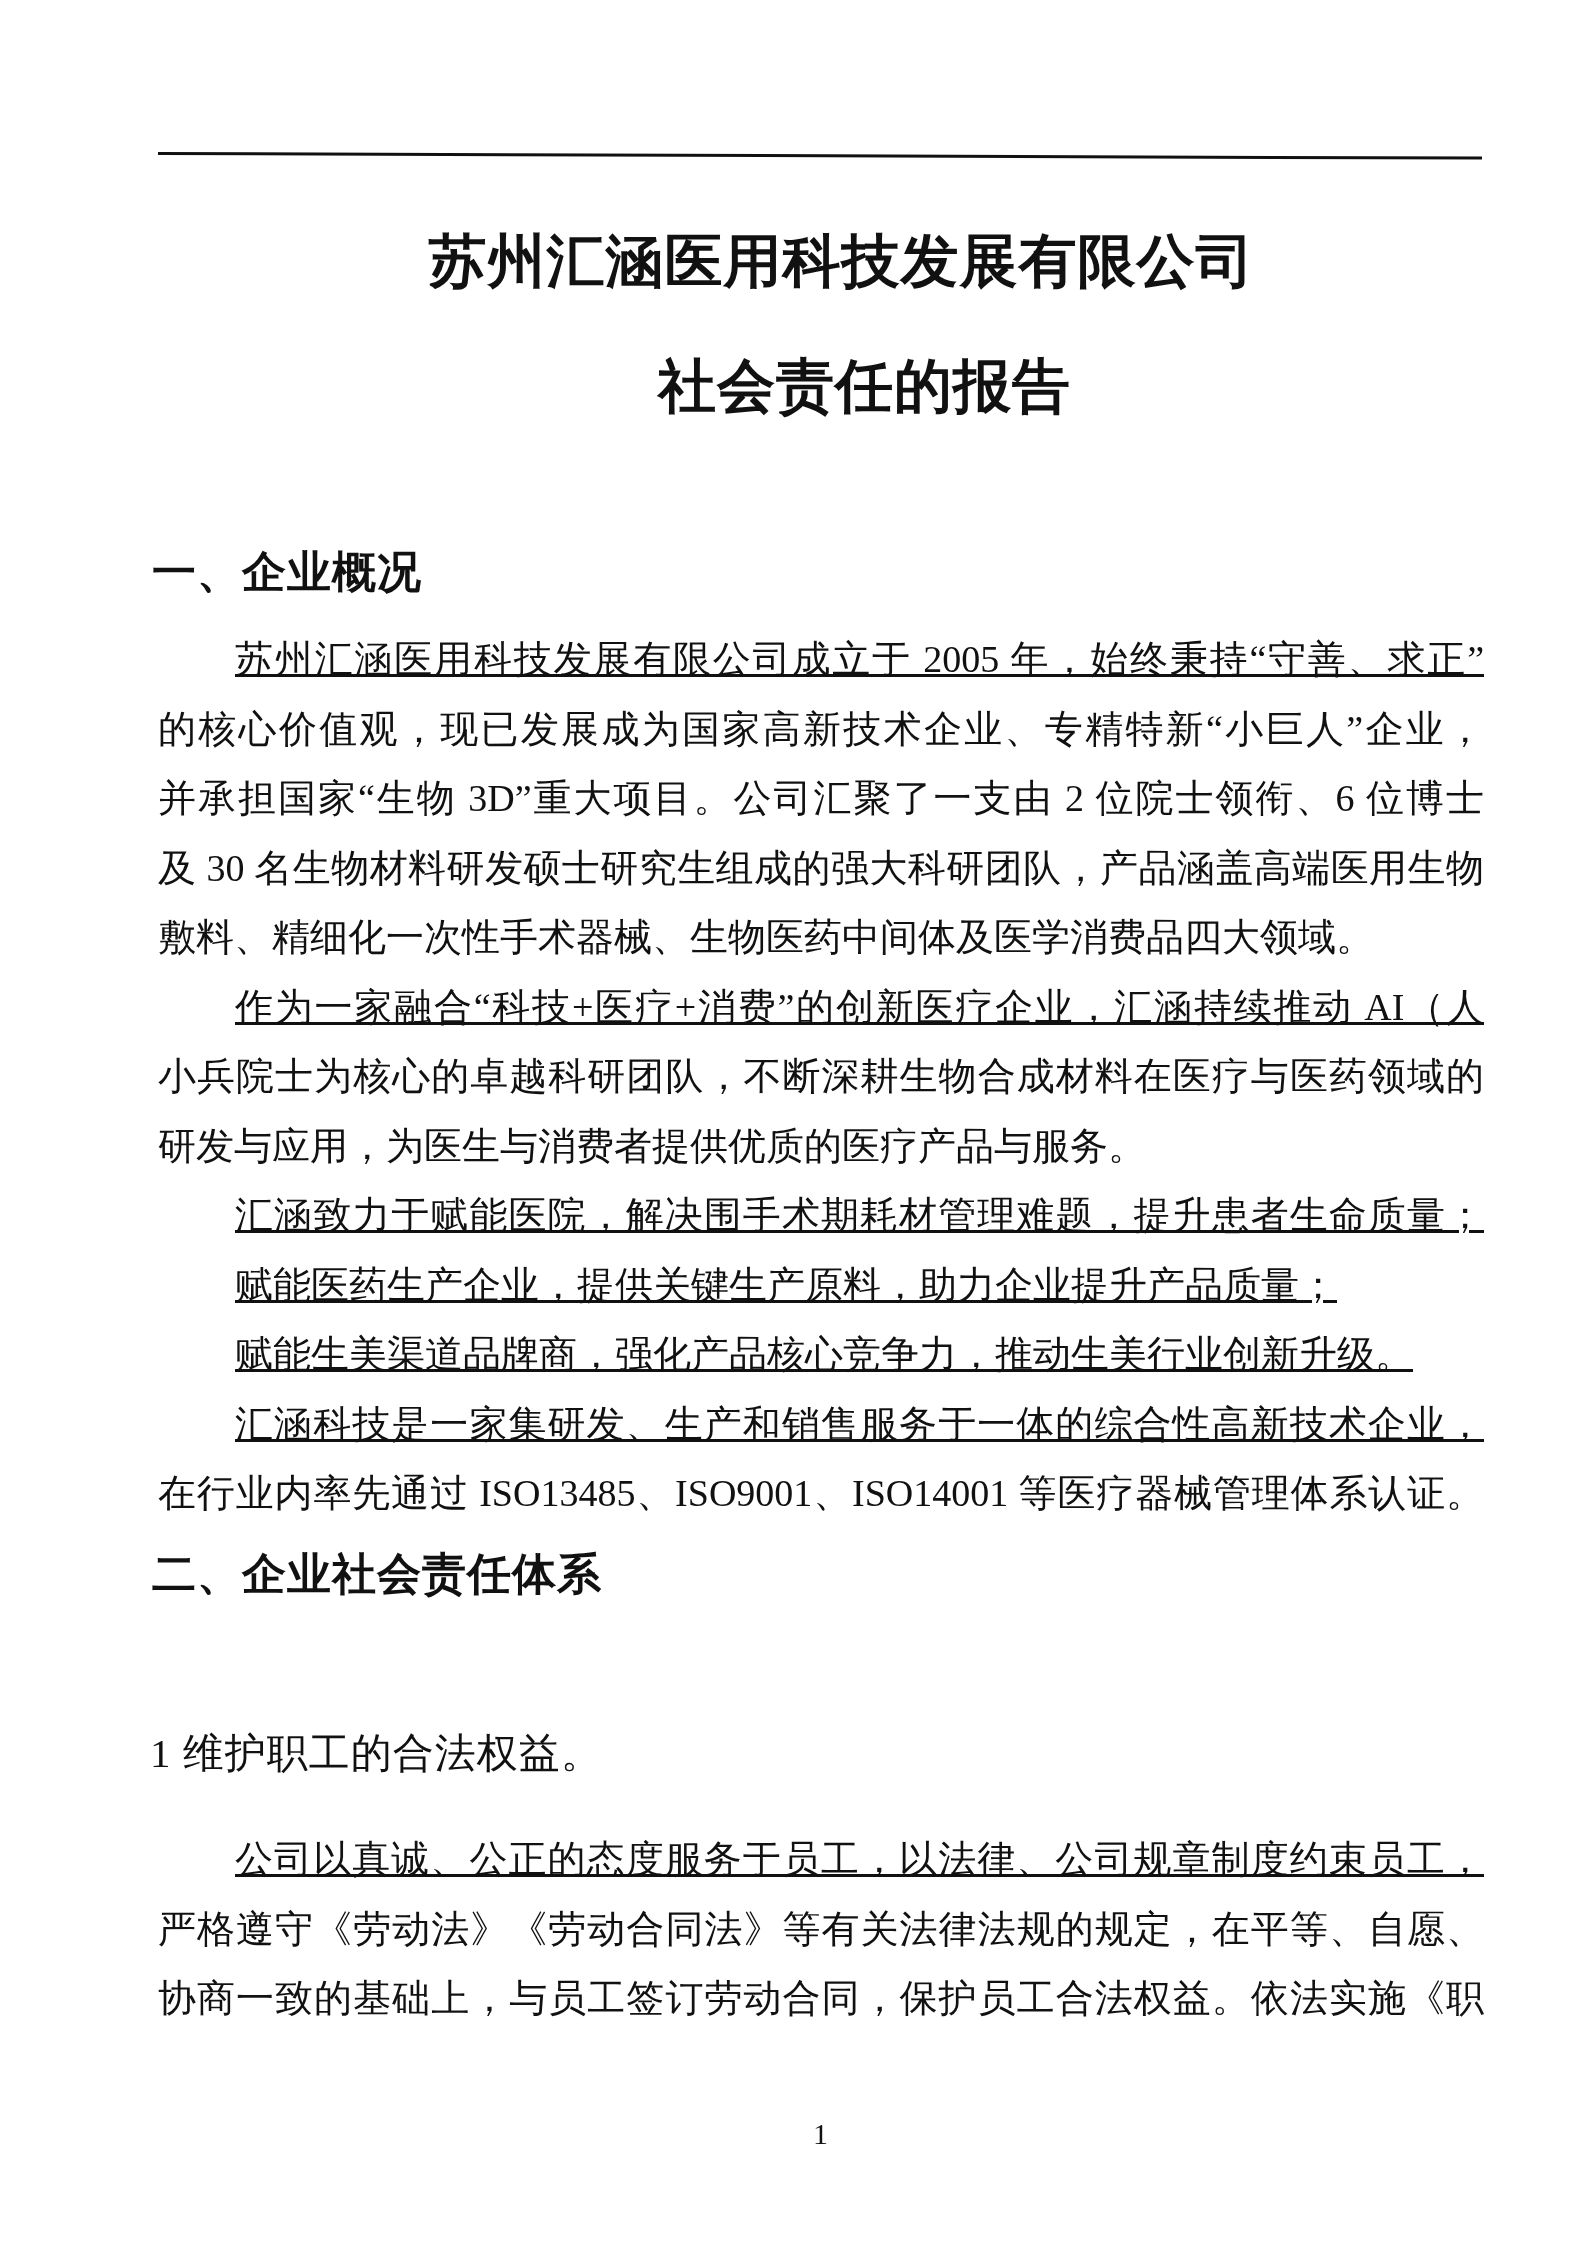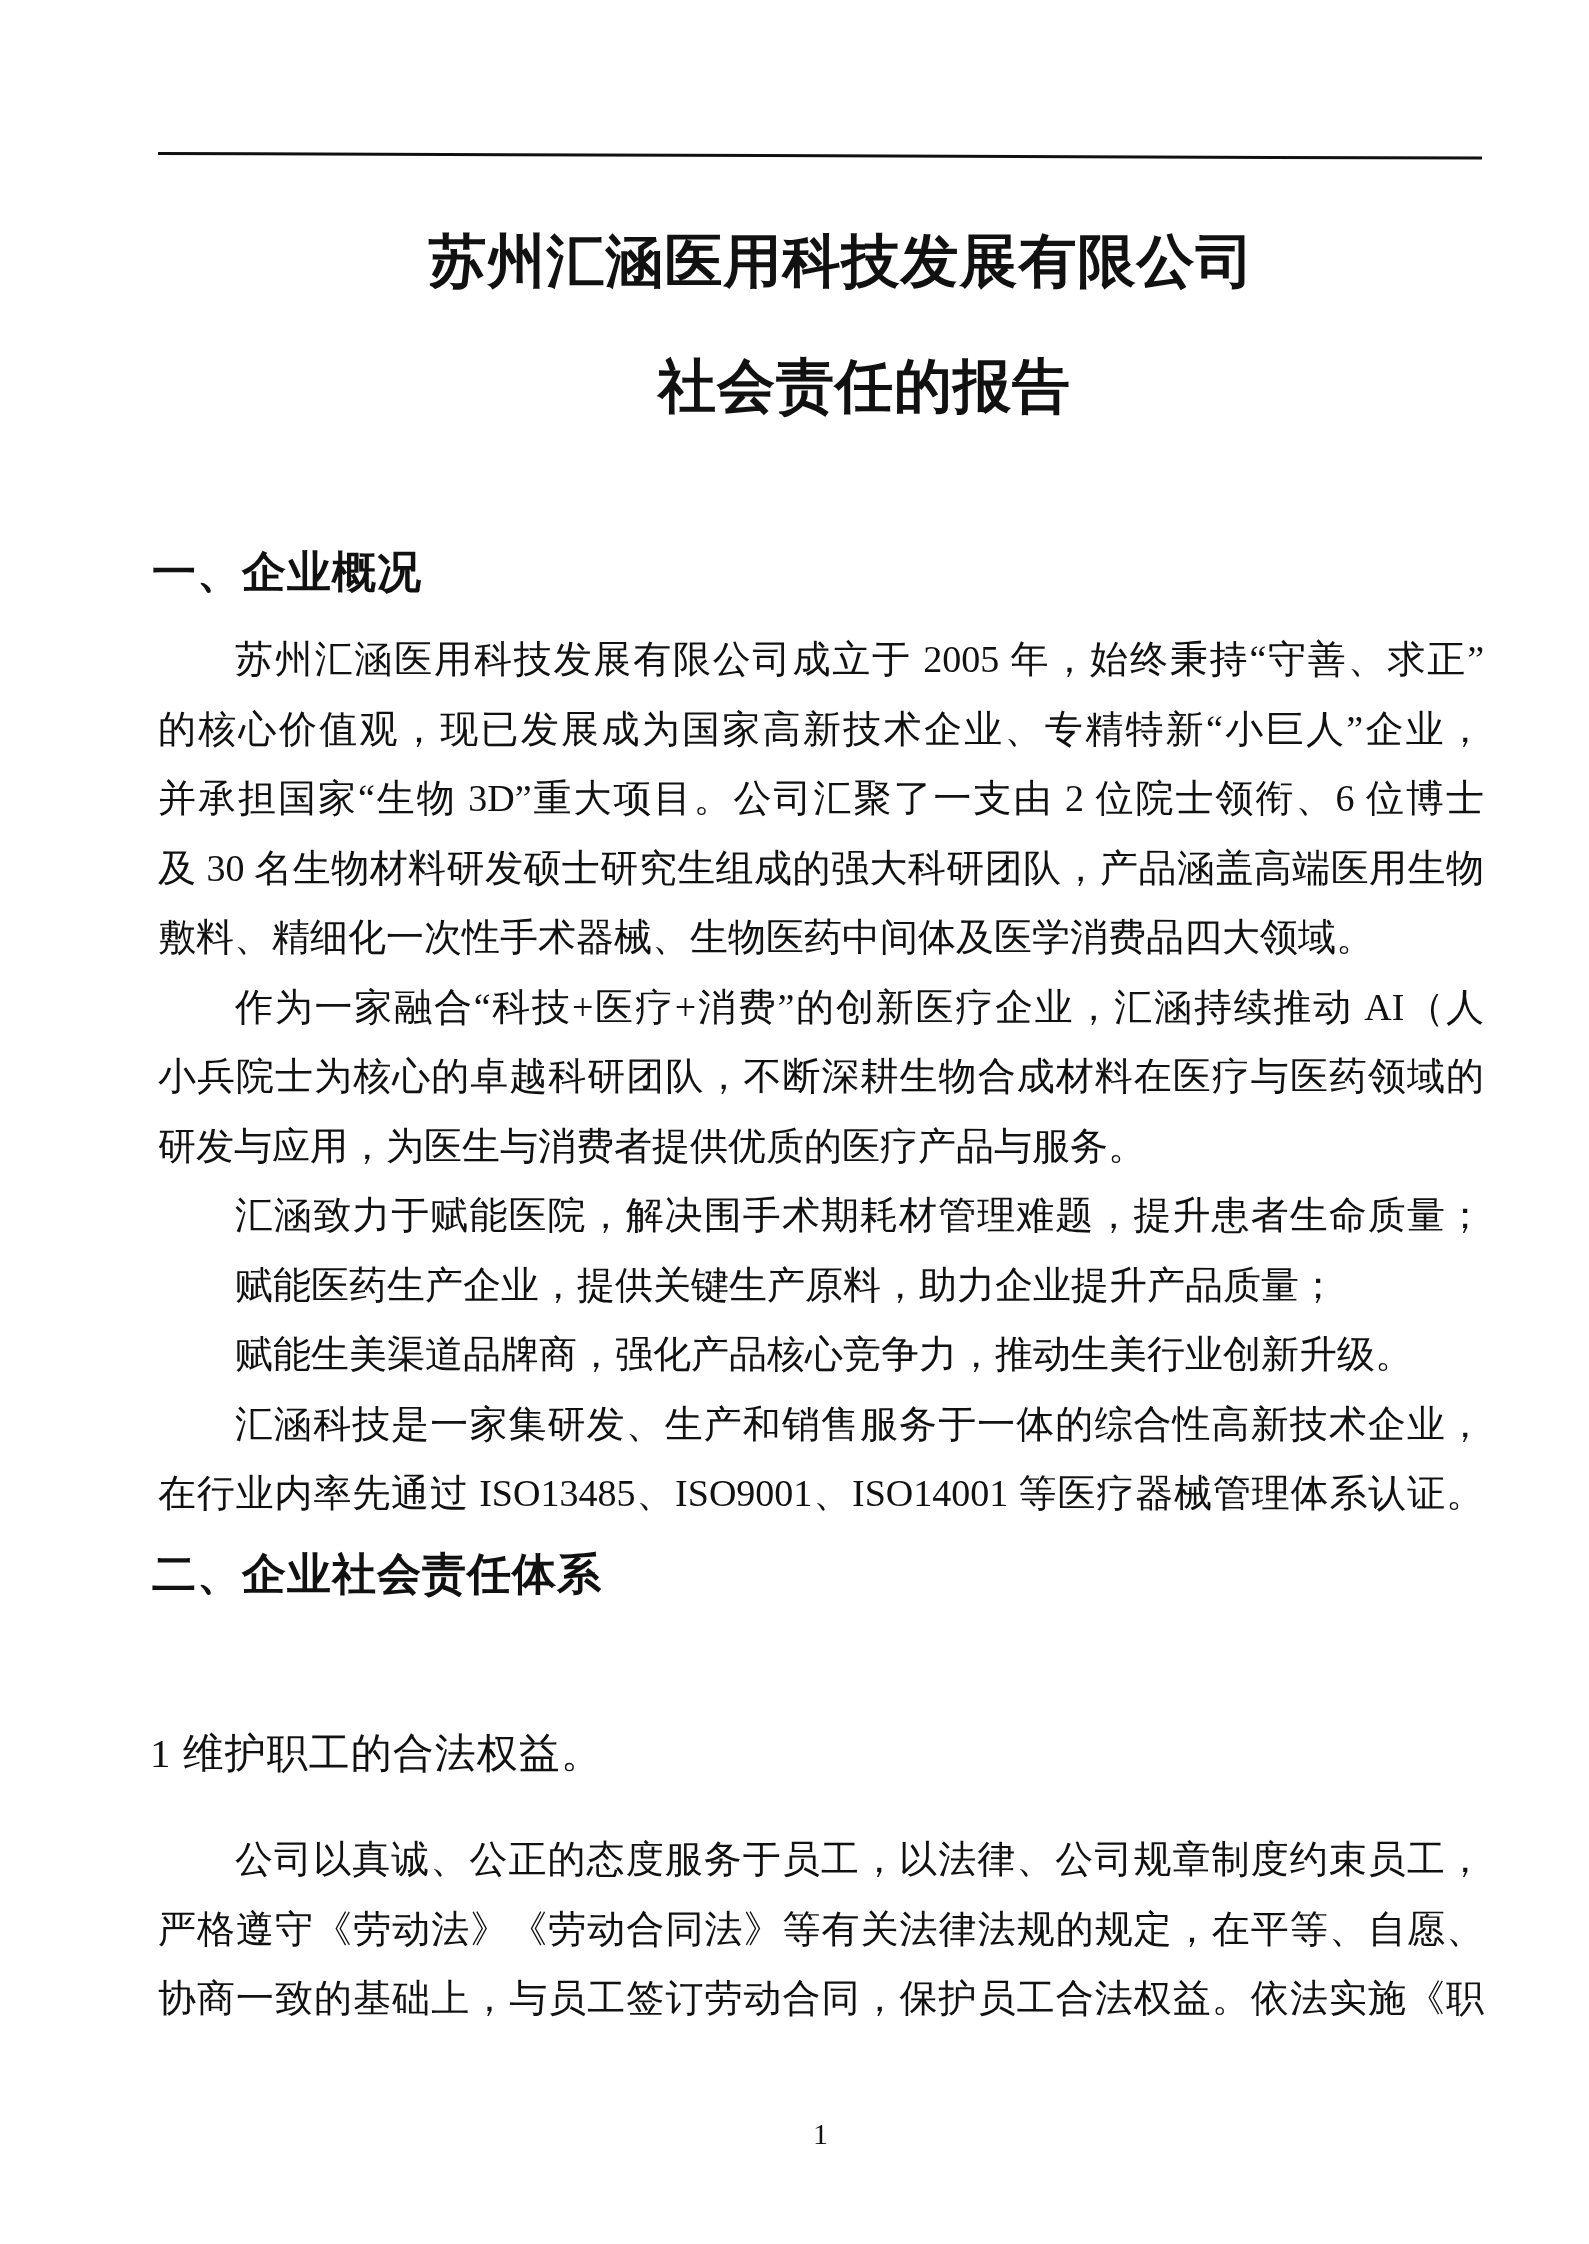--- a/index.html
+++ b/index.html
@@ -87,20 +87,21 @@
     white-space:nowrap;
     overflow:visible;
   }
   .jf{
     white-space:normal;
     text-align:justify;
     text-align-last:justify;
   }
   .ind{
     text-indent:77px;
+    text-decoration:underline;
   }
   .page-number{
     position:absolute;
     top:2114px;left:0;
     width:100%;
     box-sizing:border-box;
     padding-left:52px;
     text-align:center;
     font-size:30px;
     line-height:40px;

